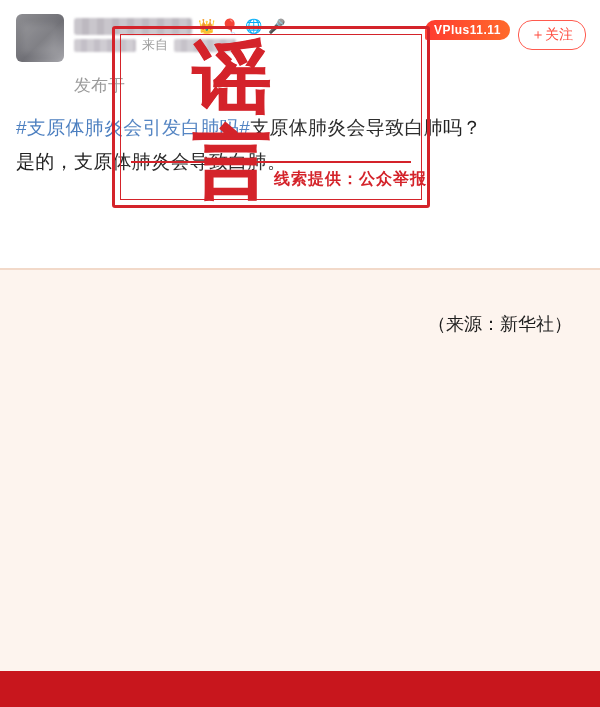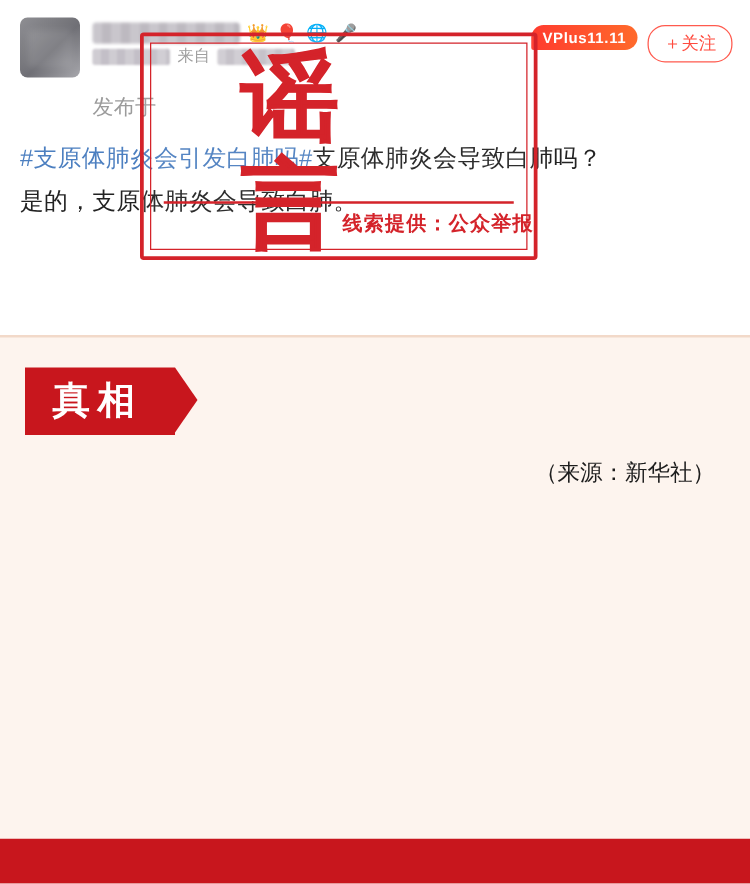--- a/index.html
+++ b/index.html
@@ -274,18 +274,17 @@
   </div>
 
   <div class="stamp">
     <div class="stamp-inner"></div>
     <div class="stamp-word">谣言</div>
     <div class="stamp-rule"></div>
     <div class="stamp-l2">线索提供：公众举报</div>
   </div>
 
   <div class="truth">
-    <div class="truth-flag">真相</div>
     <div class="truth-source">（来源：新华社）</div>
     <div class="bottom-bar"></div>
   </div>
 
 </div>
 
 </body></html>

